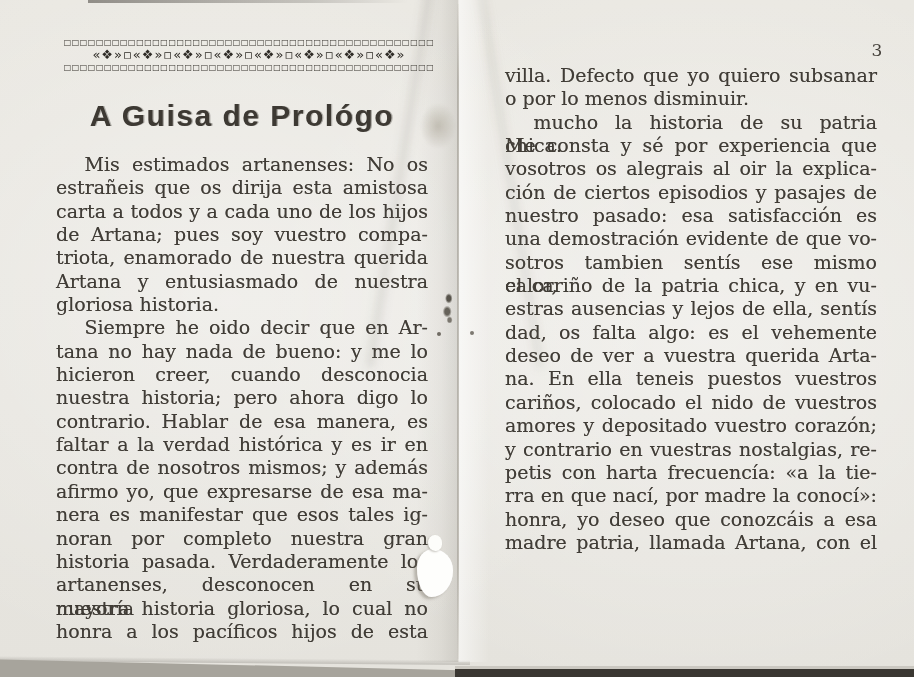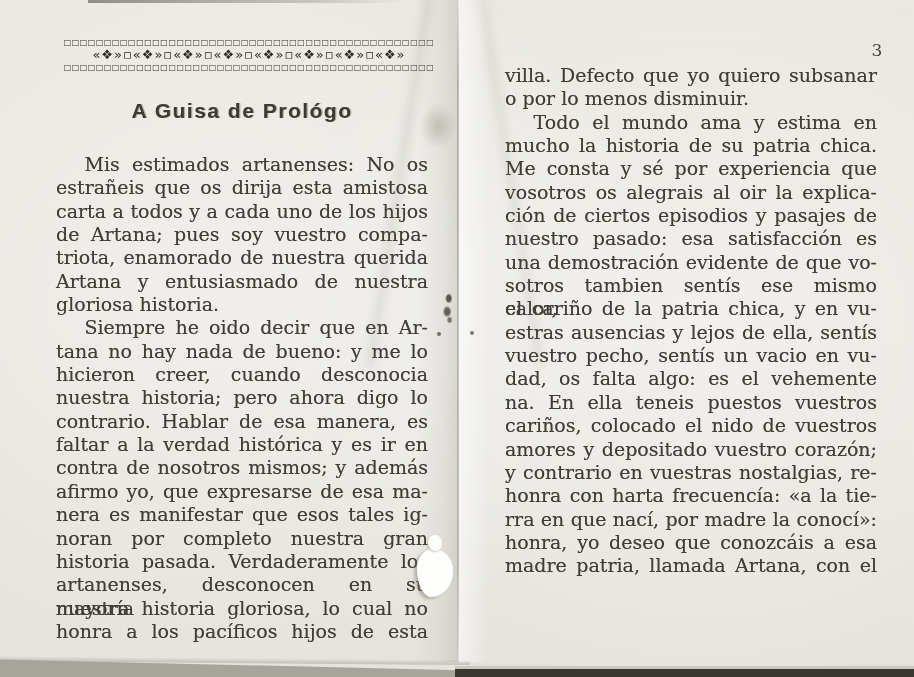--- a/index.html
+++ b/index.html
@@ -93,21 +93,21 @@
   .orn-row {
     font-family:"DejaVu Sans", sans-serif; font-size:8px; line-height:11px;
     letter-spacing:.5px; white-space:nowrap; overflow:hidden; height:11px;
   }
   .orn-mid { font-size:13px; line-height:14px; height:14px; letter-spacing:1px; color:#2e2b26; }
   
   .title {
     position:absolute; left:56px; top:99px; width:372px; margin:0;
     text-align:center;
     font-family:"Liberation Sans", sans-serif;
-    font-weight:700; font-size:21px; letter-spacing:1.5px;
+    font-weight:700; font-size:30px; letter-spacing:1.5px;
     color:#3d3933;
     text-shadow:1.2px .4px 0 rgba(61,57,51,.35);
   }
   
   .pagenum {
     position:absolute; left:862px; top:40px; width:30px;
     text-align:center; font-size:17px; color:#45413b;
   }
   
   .textblock {
@@ -163,37 +163,36 @@
   </div>
 
   <div>
     <div class="pagenum">3</div>
     <div class="textblock" id="right-text">
         <div class="para no-last-justify">
           <div class="line">villa. Defecto que yo quiero subsanar</div>
           <div class="line">o por lo menos disminuir.</div>
         </div>
         <div class="para indent">
-          <div class="line">Todo el mundo ama y estima en</div>
           <div class="line">mucho la historia de su patria chica.</div>
           <div class="line">Me consta y sé por experiencia que</div>
           <div class="line">vosotros os alegrais al oir la explica-</div>
           <div class="line">ción de ciertos episodios y pasajes de</div>
           <div class="line">nuestro pasado: esa satisfacción es</div>
           <div class="line">una demostración evidente de que vo-</div>
           <div class="line">sotros tambien sentís ese mismo calor,</div>
           <div class="line">el cariño de la patria chica, y en vu-</div>
           <div class="line">estras ausencias y lejos de ella, sentís</div>
-          <div class="line">vuestro pecho, sentís un vacio en vu-</div>
           <div class="line">dad, os falta algo: es el vehemente</div>
+          <div class="line">deseo de ver a vuestra querida Arta-</div>
           <div class="line">na. En ella teneis puestos vuestros</div>
           <div class="line">cariños, colocado el nido de vuestros</div>
           <div class="line">amores y depositado vuestro corazón;</div>
           <div class="line">y contrario en vuestras nostalgias, re-</div>
-          <div class="line">honra con harta frecuencía: «a la tie-</div>
+          <div class="line">petis con harta frecuencía: «a la tie-</div>
           <div class="line">rra en que nací, por madre la conocí»:</div>
           <div class="line">honra, yo deseo que conozcáis a esa</div>
           <div class="line">madre patria, llamada Artana, con el</div>
         </div>
       </div>
   </div>
 
   <div class="crease-a"></div>
   <div class="crease-b"></div>
   <div class="fold-shade"></div>

